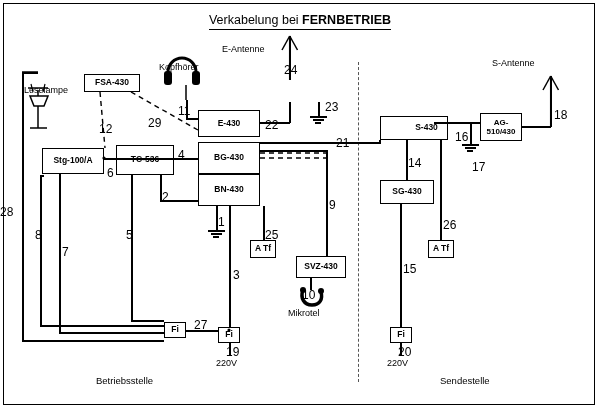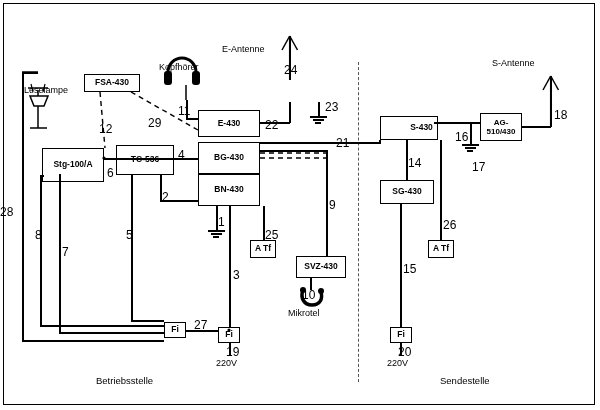--- a/index.html
+++ b/index.html
@@ -83,28 +83,33 @@
     pointer-events: none;
   }
 </style>
 </head>
 <body>
 
 <div id="page">
 
   <div id="frame"></div>
 
+  <div id="title">
+    <span class="underline">
+      <span class="plain">Verkabelung bei </span><span class="bold">FERNBETRIEB</span>
+    </span>
+  </div>
 
   <div class="divider"></div>
 
   <div class="box" style="left:84px; top:74px; width:56px; height:18px;">
     <span>FSA-430</span>
   </div>
 
-  <div class="box" style="left:42px; top:148px; width:62px; height:34px;">
+  <div class="box" style="left:42px; top:148px; width:62px; height:26px;">
     <span>Stg-100/A</span>
   </div>
 
   <div class="box" style="left:116px; top:145px; width:58px; height:30px;">
     <span>TC-536</span>
   </div>
 
   <div class="box" style="left:198px; top:110px; width:62px; height:27px;">
     <span>E-430</span>
   </div>
@@ -127,21 +132,21 @@
   </div>
 
   <div class="box" style="left:164px; top:322px; width:22px; height:16px;">
     <span>Fi</span>
   </div>
 
   <div class="box" style="left:218px; top:327px; width:22px; height:16px;">
     <span>Fi</span>
   </div>
 
-  <div class="box" style="left:380px; top:116px; width:58px; height:24px;padding-left:25px;">
+  <div class="box" style="left:380px; top:116px; width:68px; height:24px;padding-left:25px;">
     <span>S-430</span>
   </div>
 
   <div class="box" style="left:380px; top:180px; width:54px; height:24px;">
     <span>SG-430</span>
   </div>
 
   <div class="box small" style="left:480px; top:113px; width:42px; height:28px; white-space:pre-line;justify-content:center;">
     <span>AG-
 510/430</span>

